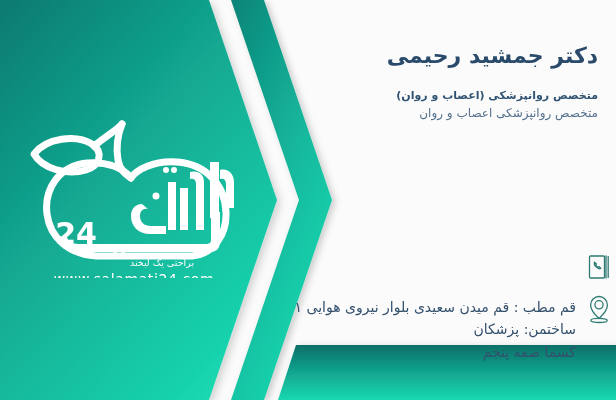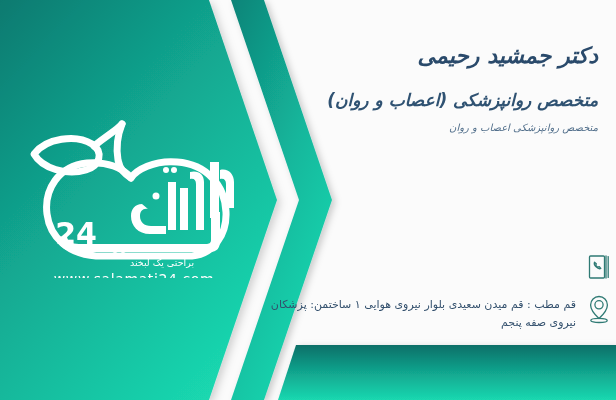--- a/index.html
+++ b/index.html
@@ -31,45 +31,44 @@
   }
   #logo-svg { width:240px; height:170px; display:block; }
 
   
   #content {
     position:absolute;
     right:18px; top:0;
     width:352px; height:330px;
     text-align:right;
     direction:rtl;
-    font-style:italic;
   }
 
   #doctor-name {
     margin-top:42px;
     font-size:22px;
     font-weight:bold;
     color:#2a4a6b;
     letter-spacing:0px;
     line-height:1.25;
     white-space:nowrap;
   }
 
   #specialty {
     margin-top:19px;
-    font-size:17px;
+    font-size:11px;
     font-weight:bold;
     color:#2f5272;
     line-height:1.3;
     white-space:nowrap;
   }
 
   #specialty-sub {
-    margin-top:10px;
-    font-size:10px;
+    margin-top:3px;
+    font-size:12px;
     color:#53708c;
     line-height:1.3;
     white-space:nowrap;
   }
 
   
   #contact {
     position:absolute;
     right:0; top:250px;
     width:352px;
@@ -82,21 +81,21 @@
     margin-bottom:8px;
   }
   .contact-icon {
     width:34px; min-width:34px; height:34px;
     display:flex; align-items:center; justify-content:center;
     margin-left:6px;
   }
   .contact-icon svg { display:block; }
   .contact-text {
     flex:1;
-    font-size:11px;
+    font-size:14px;
     color:#33506d;
     line-height:1.6;
     padding-top:4px;
     padding-left:4px;
   }
   .contact-text.empty { min-height:30px; }
 
   
   #bottom-bar-text {
     position:absolute;
@@ -244,20 +243,20 @@
           <path d="M 13 2.5 C 8.3 2.5, 4.6 6.2, 4.6 10.9
                    C 4.6 16.6, 13 24.5, 13 24.5
                    C 13 24.5, 21.4 16.6, 21.4 10.9
                    C 21.4 6.2, 17.7 2.5, 13 2.5 Z"></path>
           <circle cx="13" cy="10.8" r="4.1"></circle>
           <ellipse cx="13" cy="26.4" rx="8.2" ry="2.1"></ellipse>
         </svg>
       </div>
       <div class="contact-text">
         <div>قم مطب : قم میدن سعیدی بلوار نیروی هوایی ۱ ساختمن: پزشکان</div>
-        <div>نیروی صفه پنجم</div>
+        <div>کسما صفه پنجم</div>
       </div>
     </div>
 
   </div>
 
 
 </div>
 
 </body></html>

